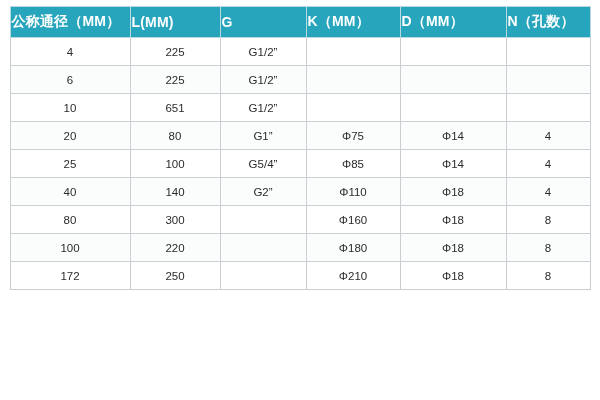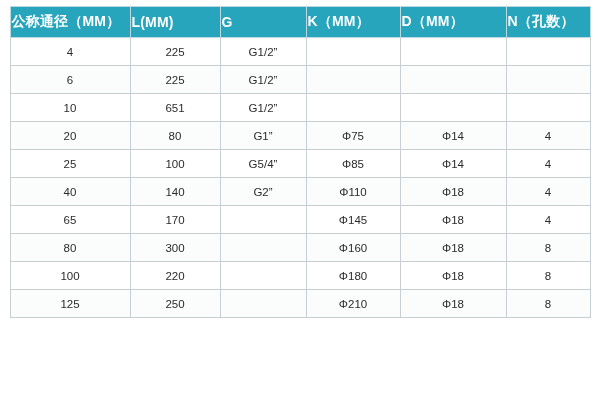--- a/index.html
+++ b/index.html
@@ -119,45 +119,37 @@
     </tr>
     <tr>
       <td>40</td>
       <td>140</td>
       <td>G2”</td>
       <td>Φ110</td>
       <td>Φ18</td>
       <td>4</td>
     </tr>
     <tr>
-      <td>65</td>
-      <td>170</td>
-      <td></td>
-      <td>Φ145</td>
-      <td>Φ18</td>
-      <td>4</td>
-    </tr>
-    <tr>
       <td>80</td>
       <td>300</td>
       <td></td>
       <td>Φ160</td>
       <td>Φ18</td>
       <td>8</td>
     </tr>
     <tr>
       <td>100</td>
       <td>220</td>
       <td></td>
       <td>Φ180</td>
       <td>Φ18</td>
       <td>8</td>
     </tr>
     <tr>
-      <td>125</td>
+      <td>172</td>
       <td>250</td>
       <td></td>
       <td>Φ210</td>
       <td>Φ18</td>
       <td>8</td>
     </tr>
 
   </tbody>
 </table>
 

